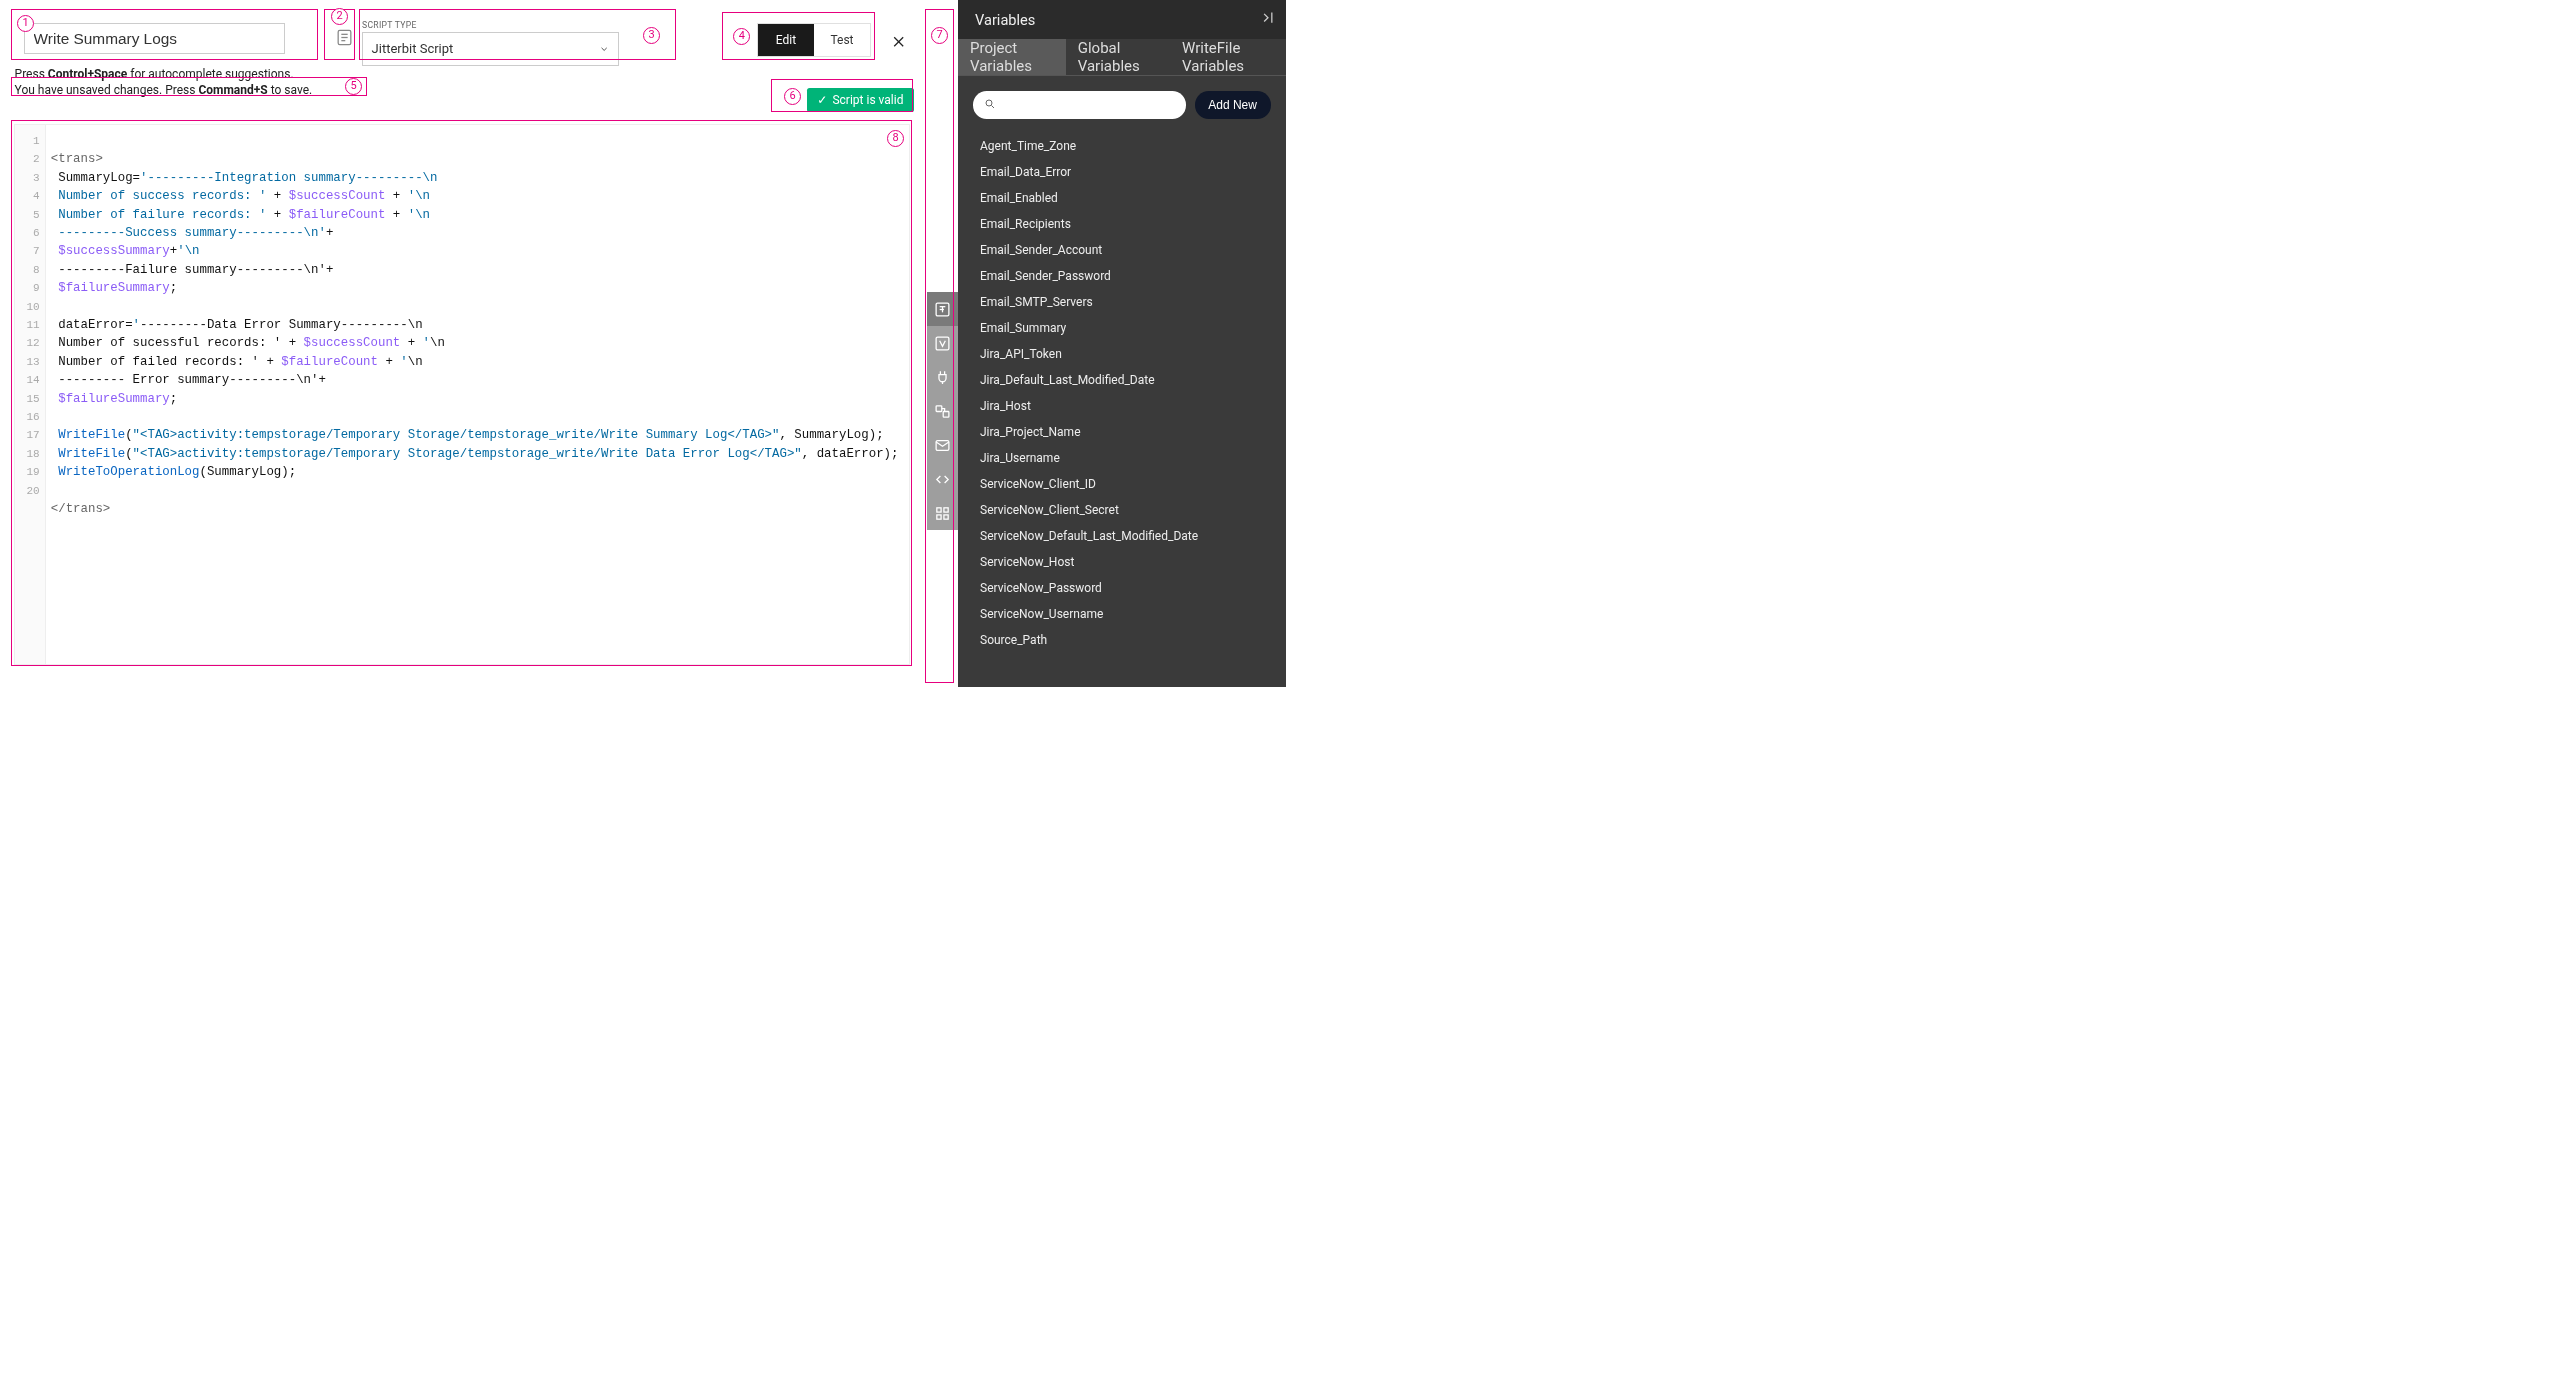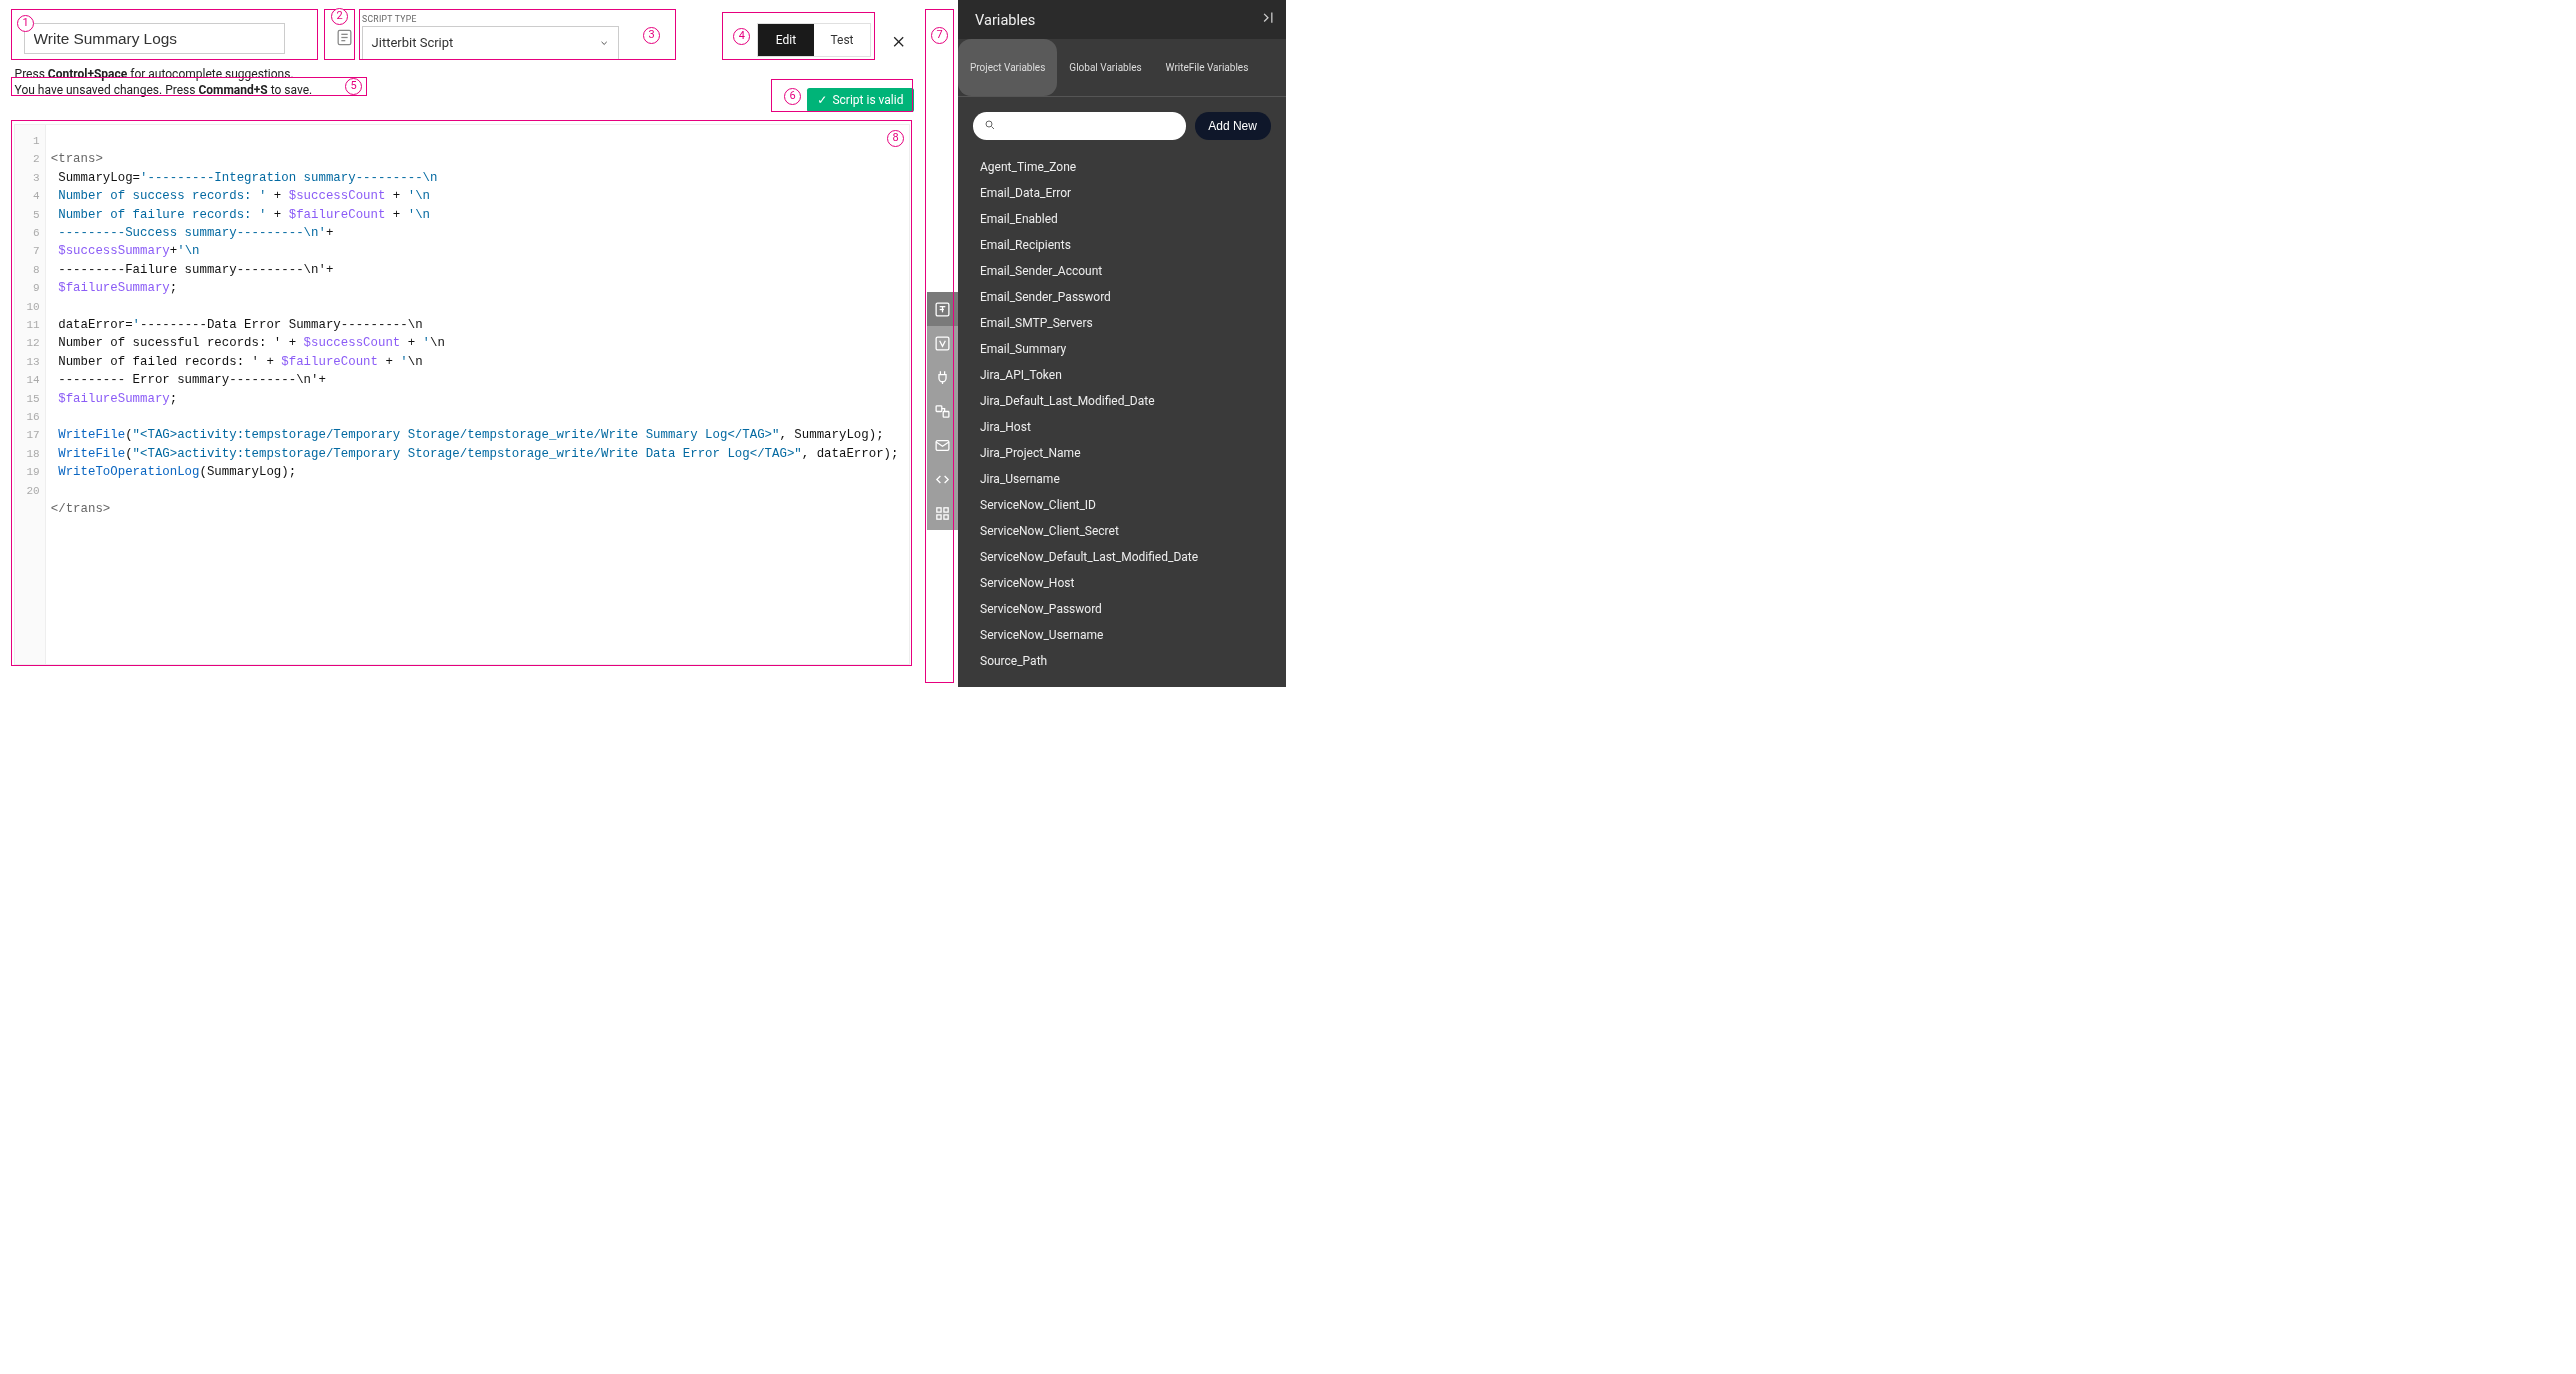--- a/index.html
+++ b/index.html
@@ -33,21 +33,21 @@
     font-size: 15.4px;
     color: #333;
   }
   .notes-btn {
     position: absolute; left: 333px; top: 26px;
     width: 22px; height: 22px;
     display: flex; align-items: center; justify-content: center;
     color: #888;
   }
   .script-type-wrap {
-    position: absolute; left: 362px; top: 14px;
+    position: absolute; left: 362px; top: 20px;
   }
   .script-type-label { font-size: 8.6px; color: #666; letter-spacing: 0.3px; margin-bottom: 1.7px; }
   .script-type-select {
     width: 257px; height: 34px;
     border: 0.9px solid #ccc;
     padding: 5.1px 8.6px;
     font-size: 13px;
     color: #333;
     display: flex; align-items: center; justify-content: space-between;
     cursor: pointer;
@@ -111,21 +111,21 @@
   .sp-header {
     background: #2b2b2b;
     height: 39px;
     display: flex; align-items: center; justify-content: space-between;
     padding: 0 12px 0 17px;
     font-size: 14.6px;
   }
   .sp-toggle { color: #ccc; cursor: pointer; }
   .sp-tabs { display: flex; background: #3a3a3a; border-bottom: 0.9px solid #555; }
   .sp-tab {
-    padding: 23px 12px; font-size: 10px; color: #ddd; cursor: pointer; border-radius: 13px;
+    padding: 0 12px; font-size: 15px; color: #ddd; cursor: pointer;
   }
   .sp-tab.active { background: #5a5a5a; }
   .sp-search-row {
     display: flex; gap: 8.6px; padding: 15.4px 15.4px 10.3px 15.4px; align-items: center;
   }
   .sp-search {
     flex: 1; height: 27.5px; border-radius: 13.7px; border: none;
     background: #fff; display: flex; align-items: center; padding: 0 10.3px;
   }
   .sp-search .mag { color: #666; margin-right: 5.1px; }

